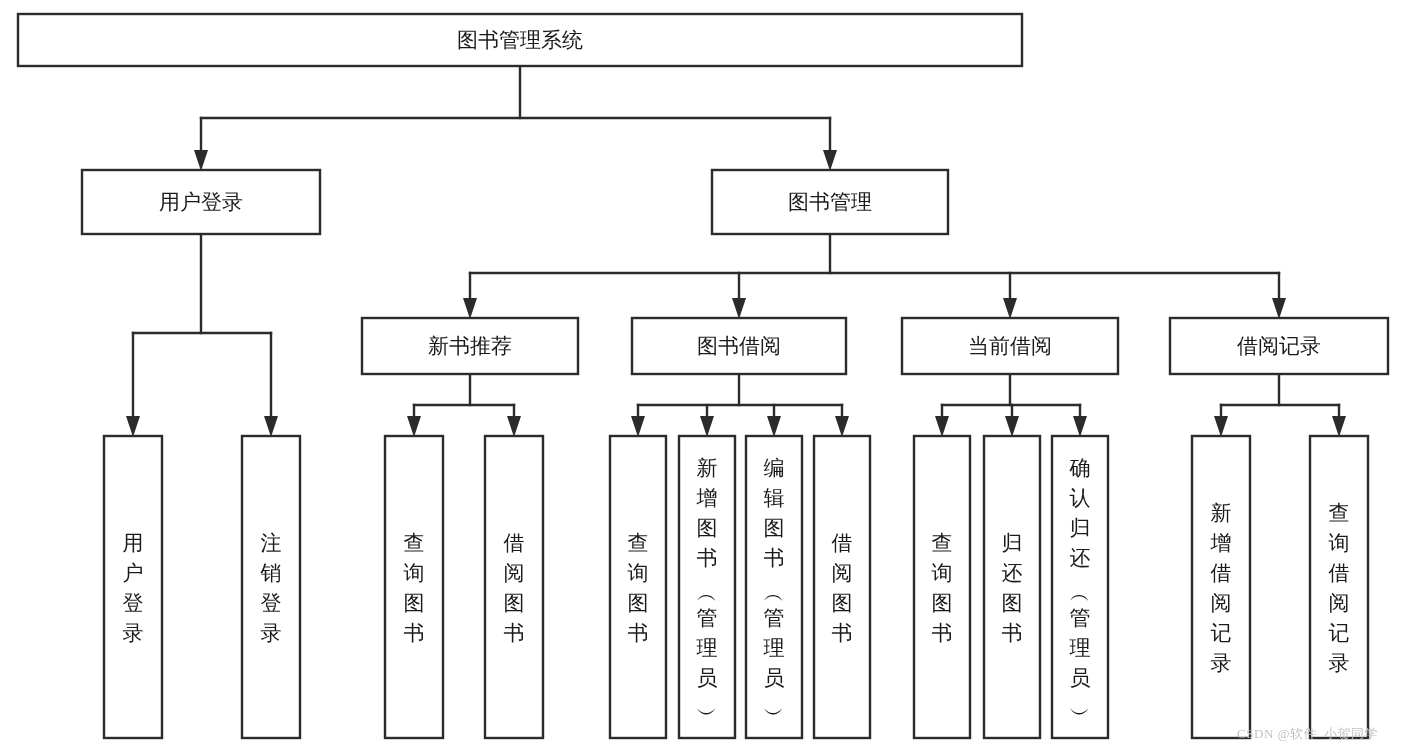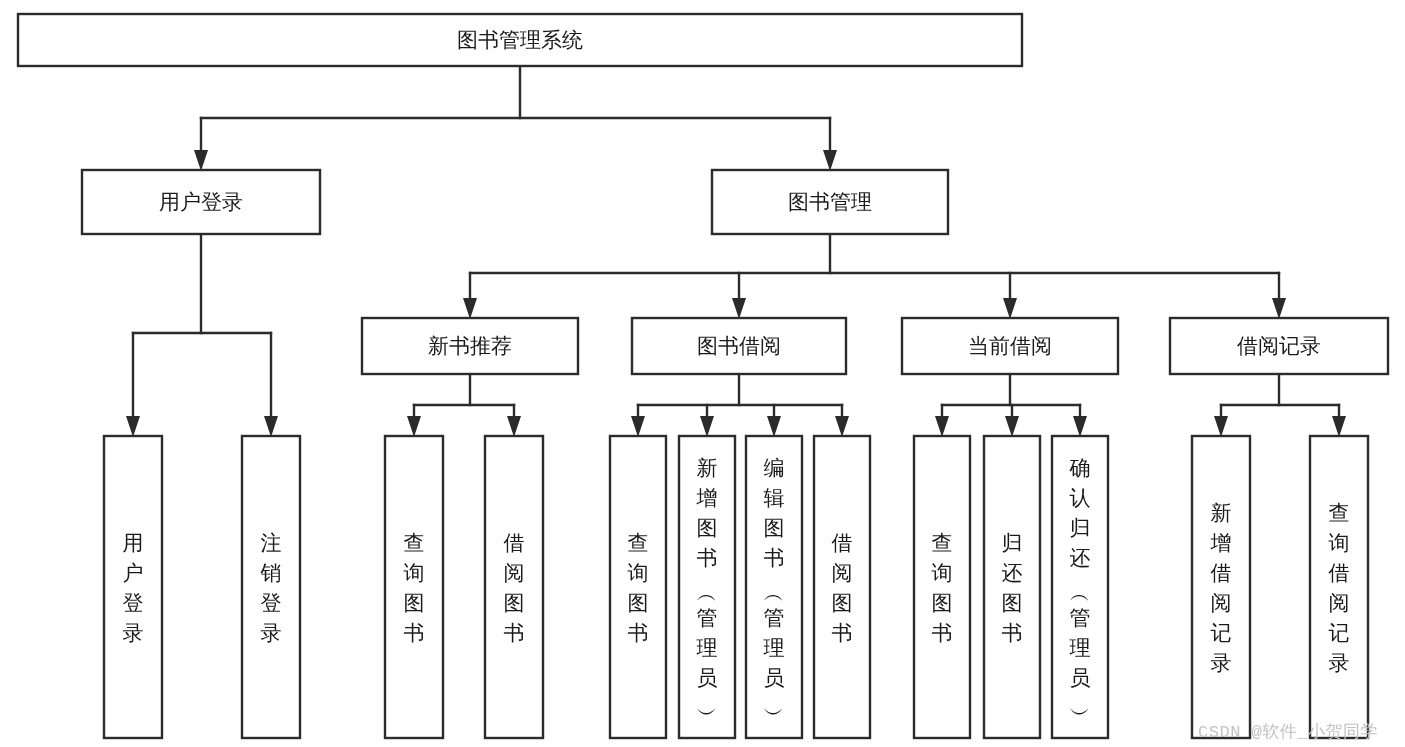--- a/index.html
+++ b/index.html
@@ -52,22 +52,22 @@
   .node-label-v {
     font-family: "Liberation Sans", "DejaVu Sans", sans-serif;
     font-size: 21px;
     fill: #1a1a1a;
     text-anchor: middle;
   }
   .watermark {
     position: absolute;
     right: 8px;
     bottom: 4px;
-    font-family: Liberation Mono, monospace;
-    font-size: 17px;
+    font-family: Liberation Serif, serif;
+    font-size: 13px;
     color: #c2c2c2;
     white-space: nowrap;
     letter-spacing: 0.5px;
     user-select: none;
     margin-top: 12px;
   }
 </style>
 </head>
 <body>
 

